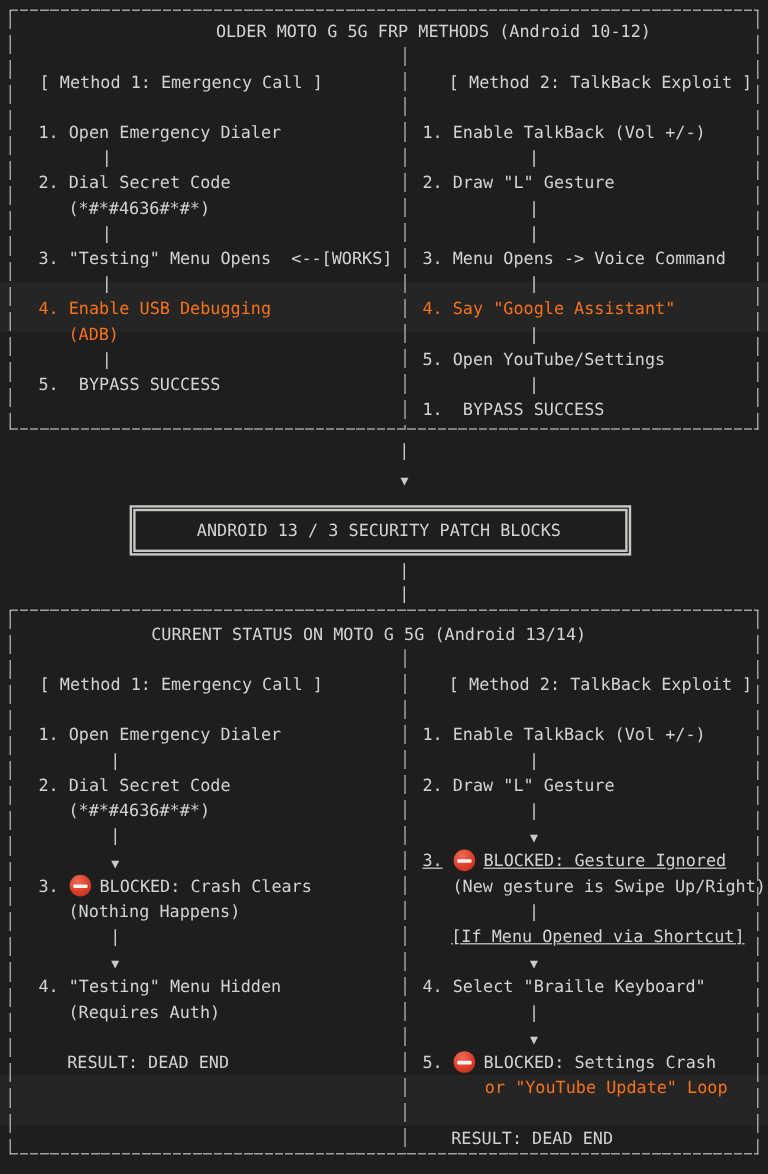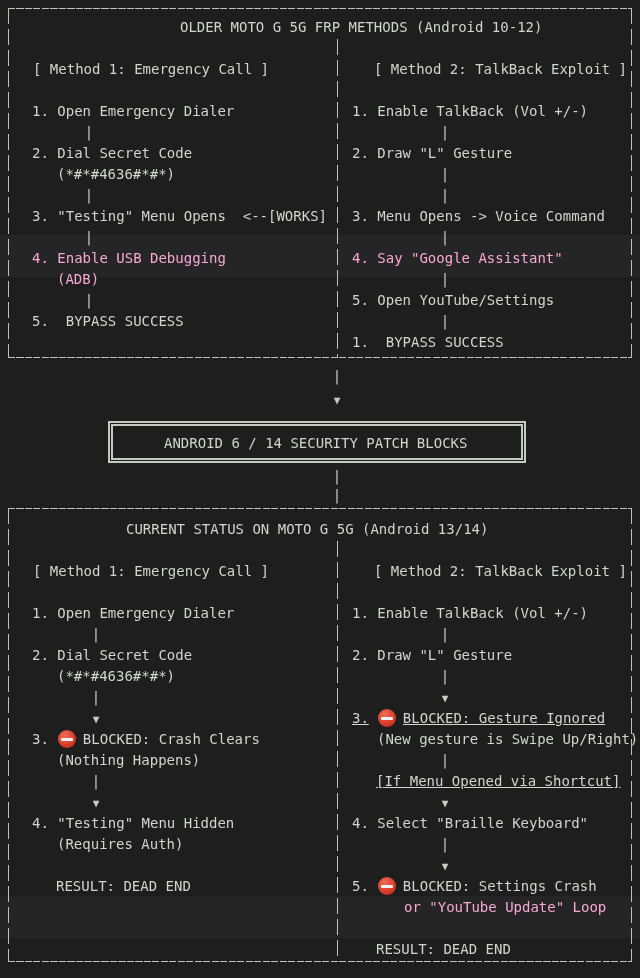--- a/index.html
+++ b/index.html
@@ -3,21 +3,21 @@
 <meta charset="utf-8">
 <style>
   html,body{margin:0;padding:0;}
   body{
     width:640px;height:978px;position:relative;overflow:hidden;
     background:#1d1e1d;
     font-family:"DejaVu Sans Mono","Liberation Mono",monospace;
     font-size:14px;color:#d2d4d0;
   }
   .row{position:absolute;height:21px;line-height:21px;white-space:pre;z-index:2;}
-  .dim{color:#f9a8d4;}
+  .dim{color:#f97316;}
   .conn{width:10px;text-align:center;color:#c9cbc7;}
   .arrow{width:12px;text-align:center;font-size:11px;color:#c9cbc7;}
   .band{position:absolute;left:0;width:640px;height:42px;background:rgba(255,255,255,0.035);z-index:1;}
   
   .boxframe{position:absolute;z-index:2;}
   .edge{position:absolute;background:none;}
   .edge-h{height:1px;left:0;right:0;
     background:repeating-linear-gradient(to right,#c0c2be 0px,#c0c2be 7px,transparent 7px,transparent 8.5px);}
   .edge-v{width:1px;top:0;bottom:0;
     background:repeating-linear-gradient(to bottom,#c0c2be 0px,#c0c2be 16px,transparent 16px,transparent 21px);}
@@ -80,21 +80,21 @@
 <div class="row dim" style="left:352px;top:248px;">4. Say "Google Assistant"</div>
 <div class="row conn" style="left:440px;top:269px;">|</div>
 <div class="row" style="left:352px;top:290px;">5. Open YouTube/Settings</div>
 <div class="row conn" style="left:440px;top:311px;">|</div>
 <div class="row" style="left:352px;top:332px;">1.  BYPASS SUCCESS</div>
 
 <div class="row conn" style="left:332px;top:366px;">|</div>
 <div class="row arrow" style="left:331px;top:390px;">▼</div>
 
 <div class="banner">
-  <div class="banner-title">ANDROID 6 / 14 SECURITY PATCH BLOCKS</div>
+  <div class="banner-title">ANDROID 13 / 3 SECURITY PATCH BLOCKS</div>
 </div>
 
 <div class="row conn" style="left:332px;top:466px;">|</div>
 <div class="row conn" style="left:332px;top:485px;">|</div>
 
 <div class="boxframe" style="left:8px;top:508px;width:624px;height:454px;">
   <div class="edge edge-h edge-t"></div>
   <div class="edge edge-h edge-b"></div>
   <div class="edge edge-v edge-l"></div>
   <div class="edge edge-v edge-r"></div>

